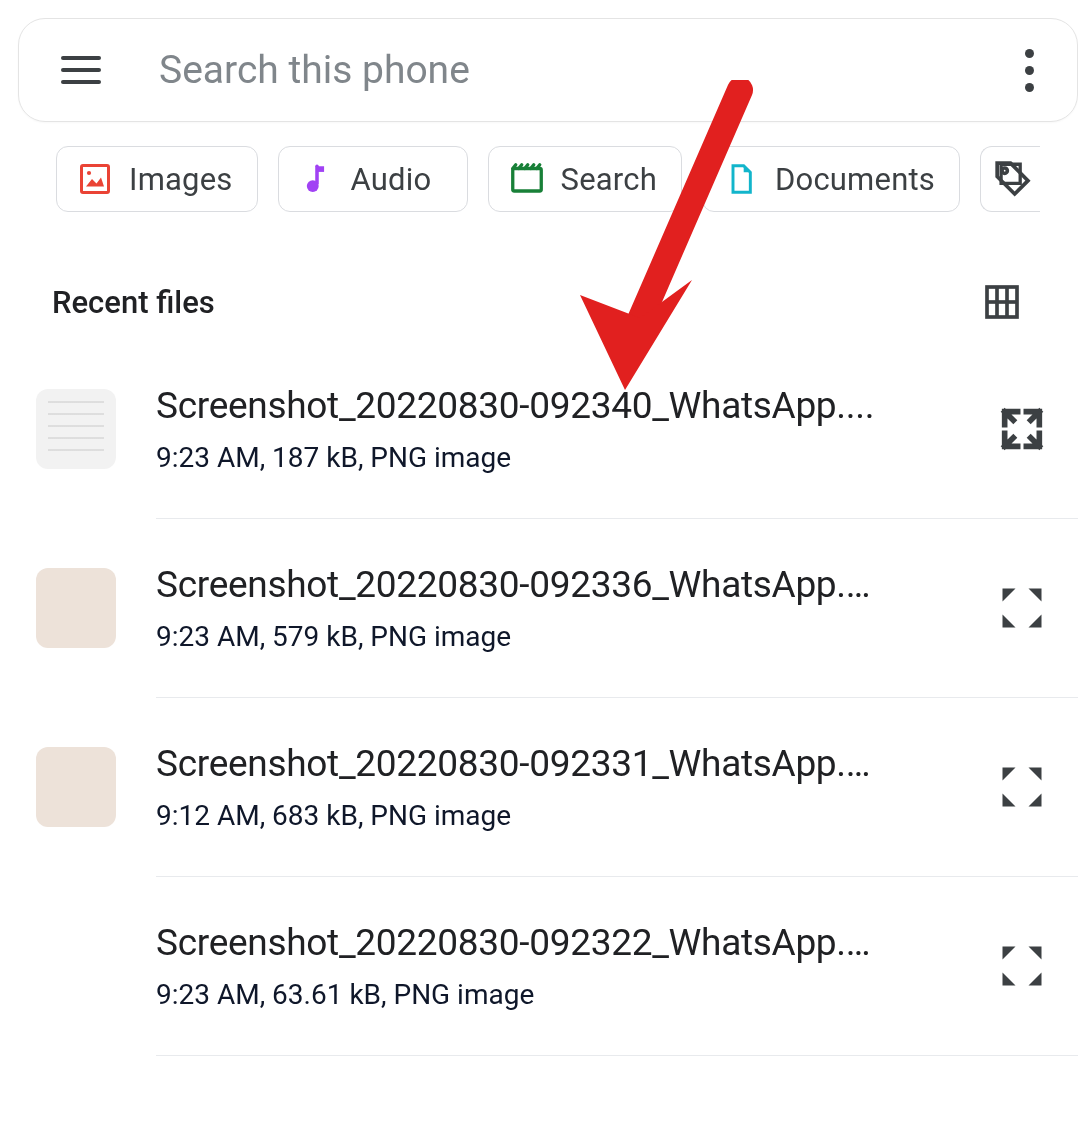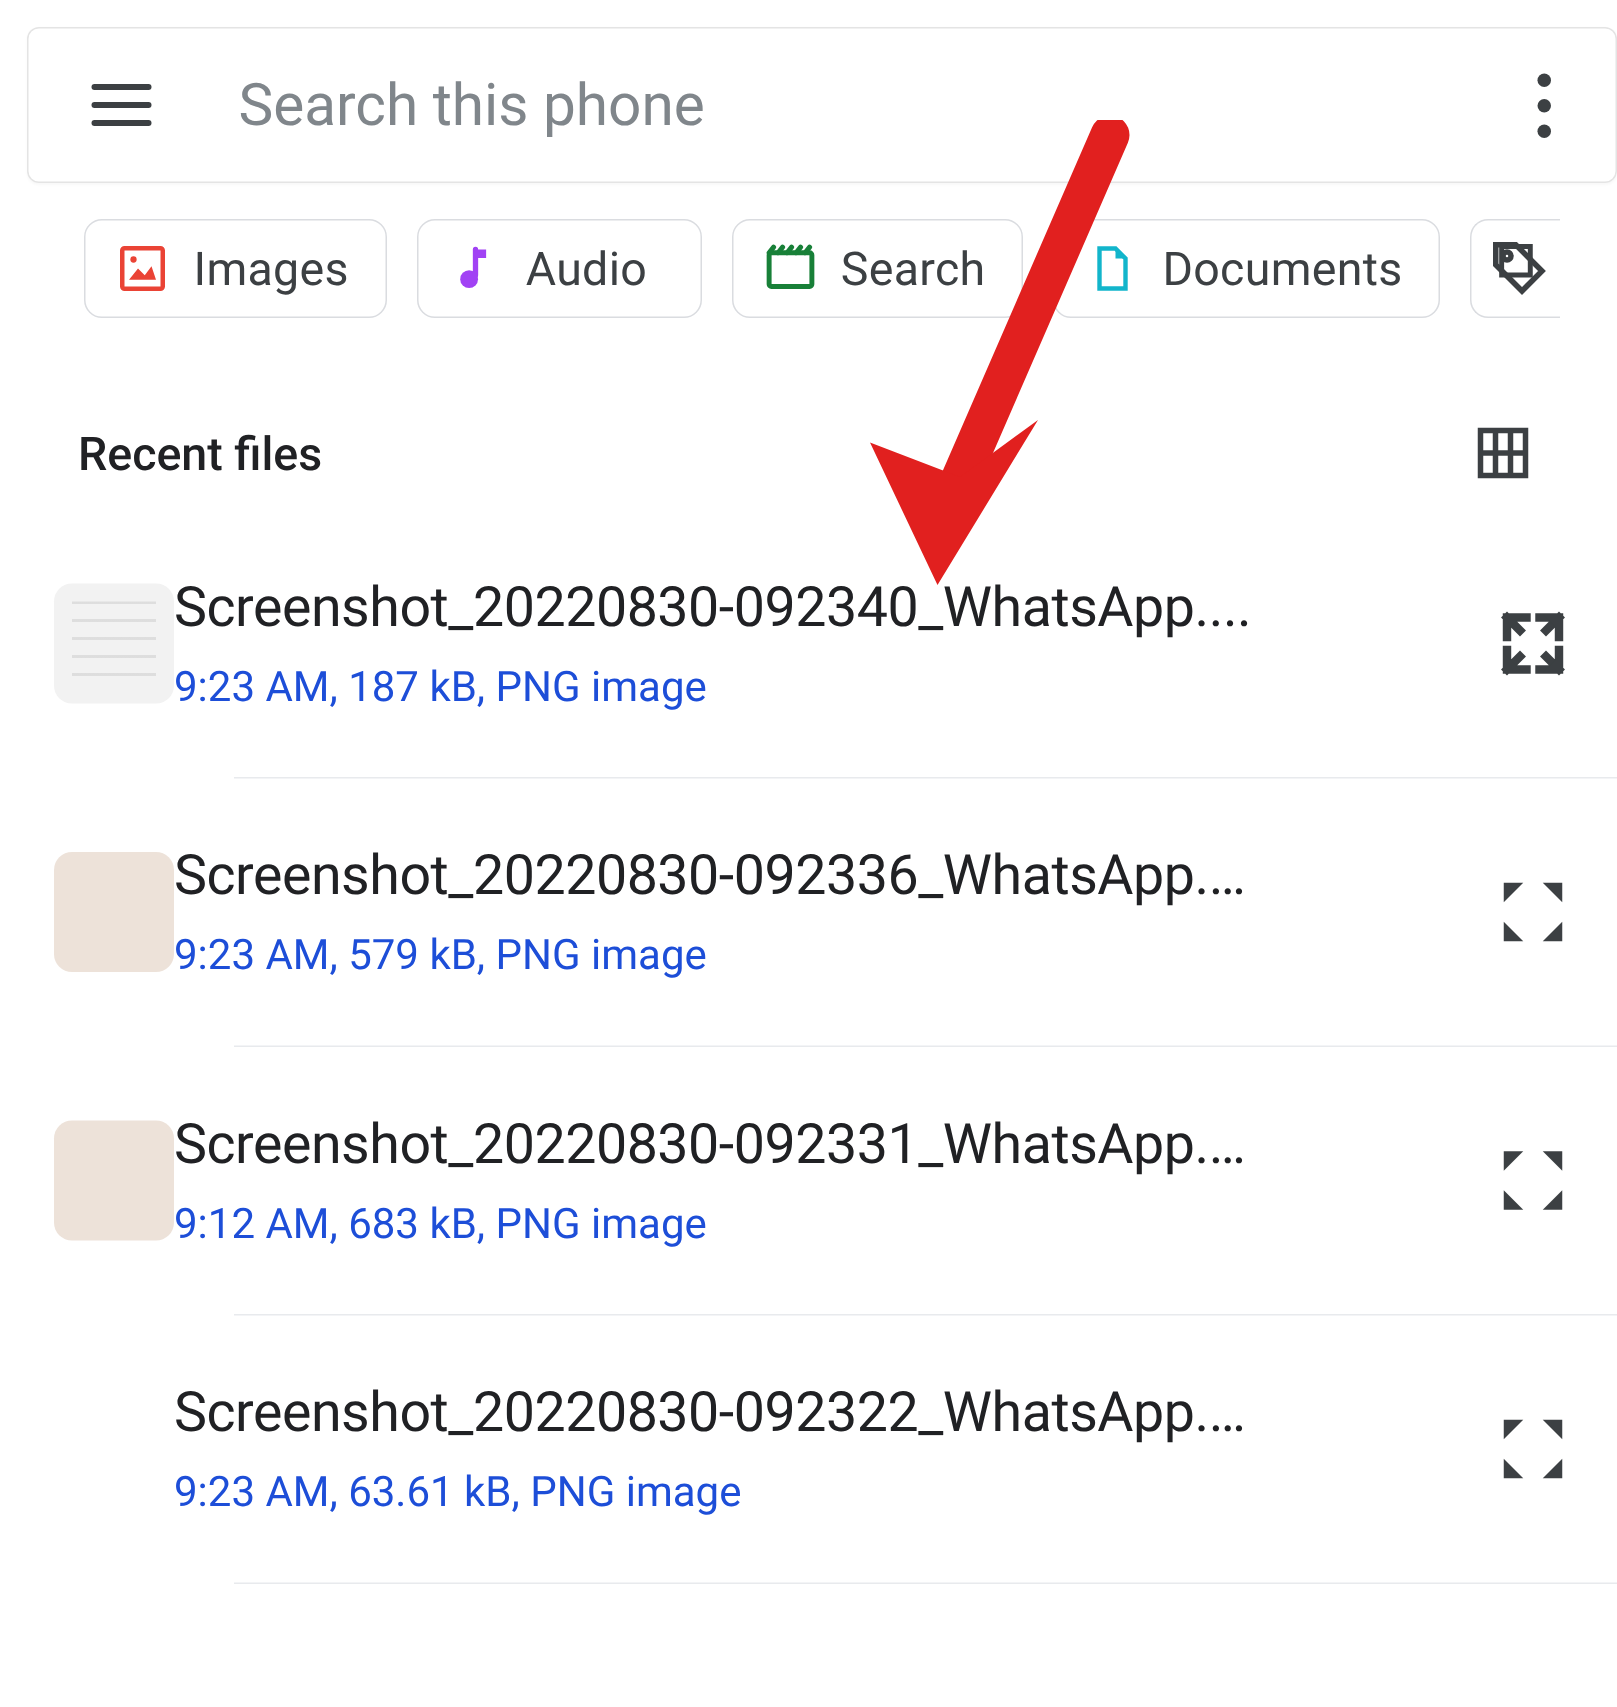--- a/index.html
+++ b/index.html
@@ -10,21 +10,21 @@
       background: #ffffff;
       color: #202124;
       position: relative;
     }
 
     
     .search-bar {
       margin: 18px 0 0 18px;
       height: 104px;
       border: 1px solid #e4e4e4;
-      border-radius: 8px;
+      border-radius: 27px;
       display: flex;
       align-items: center;
       padding: 0 16px;
       box-shadow: 0 1px 2px rgba(0,0,0,0.03);
     }
     .hamburger {
       width: 48px; height: 48px;
       display: flex; flex-direction: column; justify-content: center; align-items: center;
       gap: 8px;
       cursor: pointer;
@@ -110,20 +110,21 @@
     }
 
     
     .file-list {
       padding: 18px 0 0 0;
     }
     .file-row {
       display: flex;
       align-items: center;
       padding: 44px 28px 44px 36px;
+      gap: 40px;
       cursor: pointer;
     }
     .divider {
       height: 1px;
       background: #e8eaed;
       margin-left: 156px;
     }
     .thumb {
       width: 80px; height: 80px;
       border-radius: 12px;
@@ -147,21 +148,21 @@
       color: #202124;
       white-space: nowrap;
       overflow: hidden;
       text-overflow: ellipsis;
       max-width: 720px;
       margin-bottom: 14px;
       letter-spacing: -0.3px;
     }
     .file-meta {
       font-size: 28px;
-      color: #1d4ed8;
+      color: #0f172a;
       font-weight: 400;
     }
     .expand-btn {
       width: 56px; height: 56px;
       flex-shrink: 0;
       cursor: pointer;
       display:flex; align-items:center; justify-content:center;
     }
 
     

